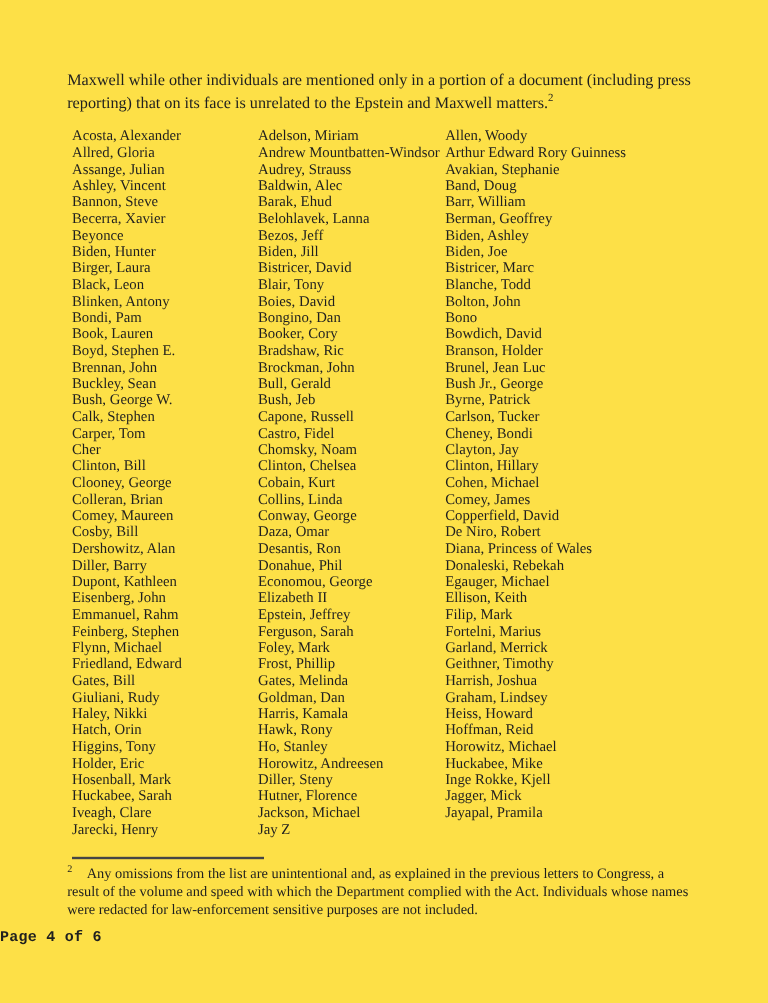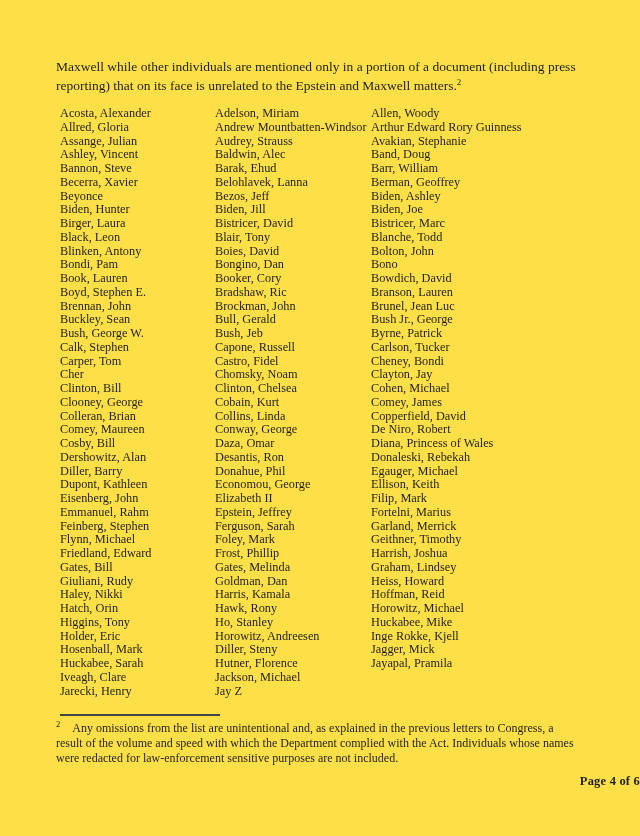--- a/index.html
+++ b/index.html
@@ -55,24 +55,25 @@
   }
   .footnote .fn-line { display: block; }
   .footnote sup.fn-marker {
     font-size: 8.5px;
     vertical-align: super;
     line-height: 0;
     margin-right: 12px;
   }
   .page-footer {
     margin-top: 8px;
-    text-align: right;
+    text-align: left;
     font-size: 12.5px;
     font-weight: bold;
     letter-spacing: 0.2px;
+    font-family: Liberation Mono, monospace;
   }
 </style>
 </head>
 <body>
 
 <div class="page">
 
   <div class="intro">
     <span class="line">Maxwell while other individuals are mentioned only in a portion of a document (including press</span>
     <span class="line2"><span>reporting) that on its face is unrelated to the Epstein and Maxwell matters.</span><sup class="fn-ref">2</sup></span>
@@ -176,27 +177,28 @@
         <div class="name-item">Band, Doug</div>
         <div class="name-item">Barr, William</div>
         <div class="name-item">Berman, Geoffrey</div>
         <div class="name-item">Biden, Ashley</div>
         <div class="name-item">Biden, Joe</div>
         <div class="name-item">Bistricer, Marc</div>
         <div class="name-item">Blanche, Todd</div>
         <div class="name-item">Bolton, John</div>
         <div class="name-item">Bono</div>
         <div class="name-item">Bowdich, David</div>
-        <div class="name-item">Branson, Lauren</div>
+        <div class="name-item">Branson, Holder</div>
         <div class="name-item">Brunel, Jean Luc</div>
         <div class="name-item">Bush Jr., George</div>
         <div class="name-item">Byrne, Patrick</div>
         <div class="name-item">Carlson, Tucker</div>
         <div class="name-item">Cheney, Bondi</div>
         <div class="name-item">Clayton, Jay</div>
+        <div class="name-item">Clinton, Hillary</div>
         <div class="name-item">Cohen, Michael</div>
         <div class="name-item">Comey, James</div>
         <div class="name-item">Copperfield, David</div>
         <div class="name-item">De Niro, Robert</div>
         <div class="name-item">Diana, Princess of Wales</div>
         <div class="name-item">Donaleski, Rebekah</div>
         <div class="name-item">Egauger, Michael</div>
         <div class="name-item">Ellison, Keith</div>
         <div class="name-item">Filip, Mark</div>
         <div class="name-item">Fortelni, Marius</div>

